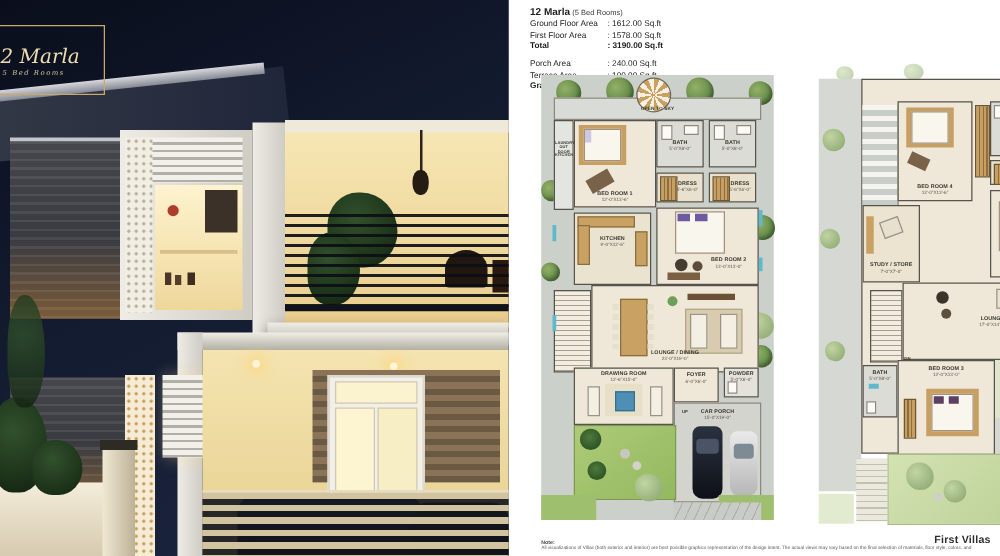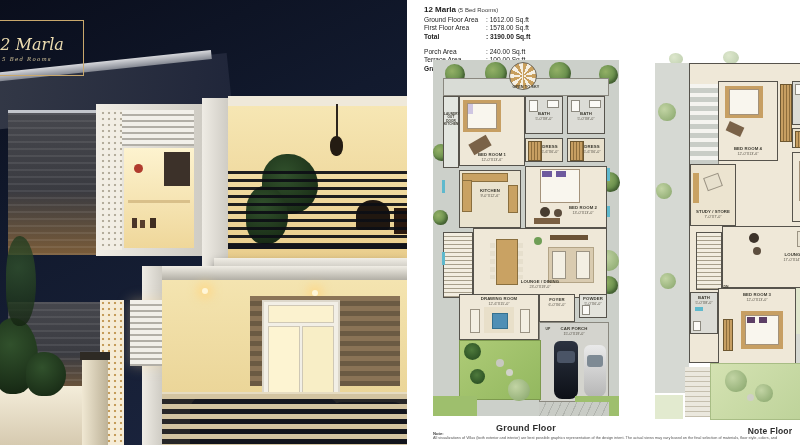--- a/index.html
+++ b/index.html
@@ -438,21 +438,20 @@
 
     <div class="abs" style="left:30px;top:312px;width:25px;height:50px;background:repeating-linear-gradient(180deg,#ebe8de 0 4px,#c5bfae 4px 5px);"></div>
     <div class="abs" style="left:55px;top:308px;width:90px;height:55px;background:linear-gradient(135deg,#d4e2b2,#bed39a);border:0.5px solid #a8bd85;">
       <div class="tree light" style="left:14px;top:6px;width:22px;height:22px;"></div>
       <div class="tree light" style="left:44px;top:20px;width:18px;height:18px;"></div>
       <div class="abs" style="left:36px;top:30px;width:7px;height:7px;border-radius:50%;background:#cfcfc6;"></div>
     </div>
     <div class="abs" style="left:0;top:340px;width:28px;height:24px;background:#e2eacf;"></div>
   </div>
 
-  <div class="abs caption" style="left:433px;top:423px;width:186px;">Ground Floor</div>
-  <div class="abs caption" style="left:742px;top:426px;width:56px;font-size:8.5px;">Note Floor</div>
+  <div class="abs caption" style="left:742px;top:426px;width:56px;font-size:8.5px;">First Villas</div>
 
   <div class="abs" style="left:433px;top:431px;width:366px;">
     <div class="note-h">Note:</div>
     <div class="note-b">All visualizations of Villas (both exterior and interior) are best possible graphics representation of the design intent. The actual views may vary based on the final selection of materials, floor style, colors, and</div>
   </div>
 
 </div>
 
 </body></html>

